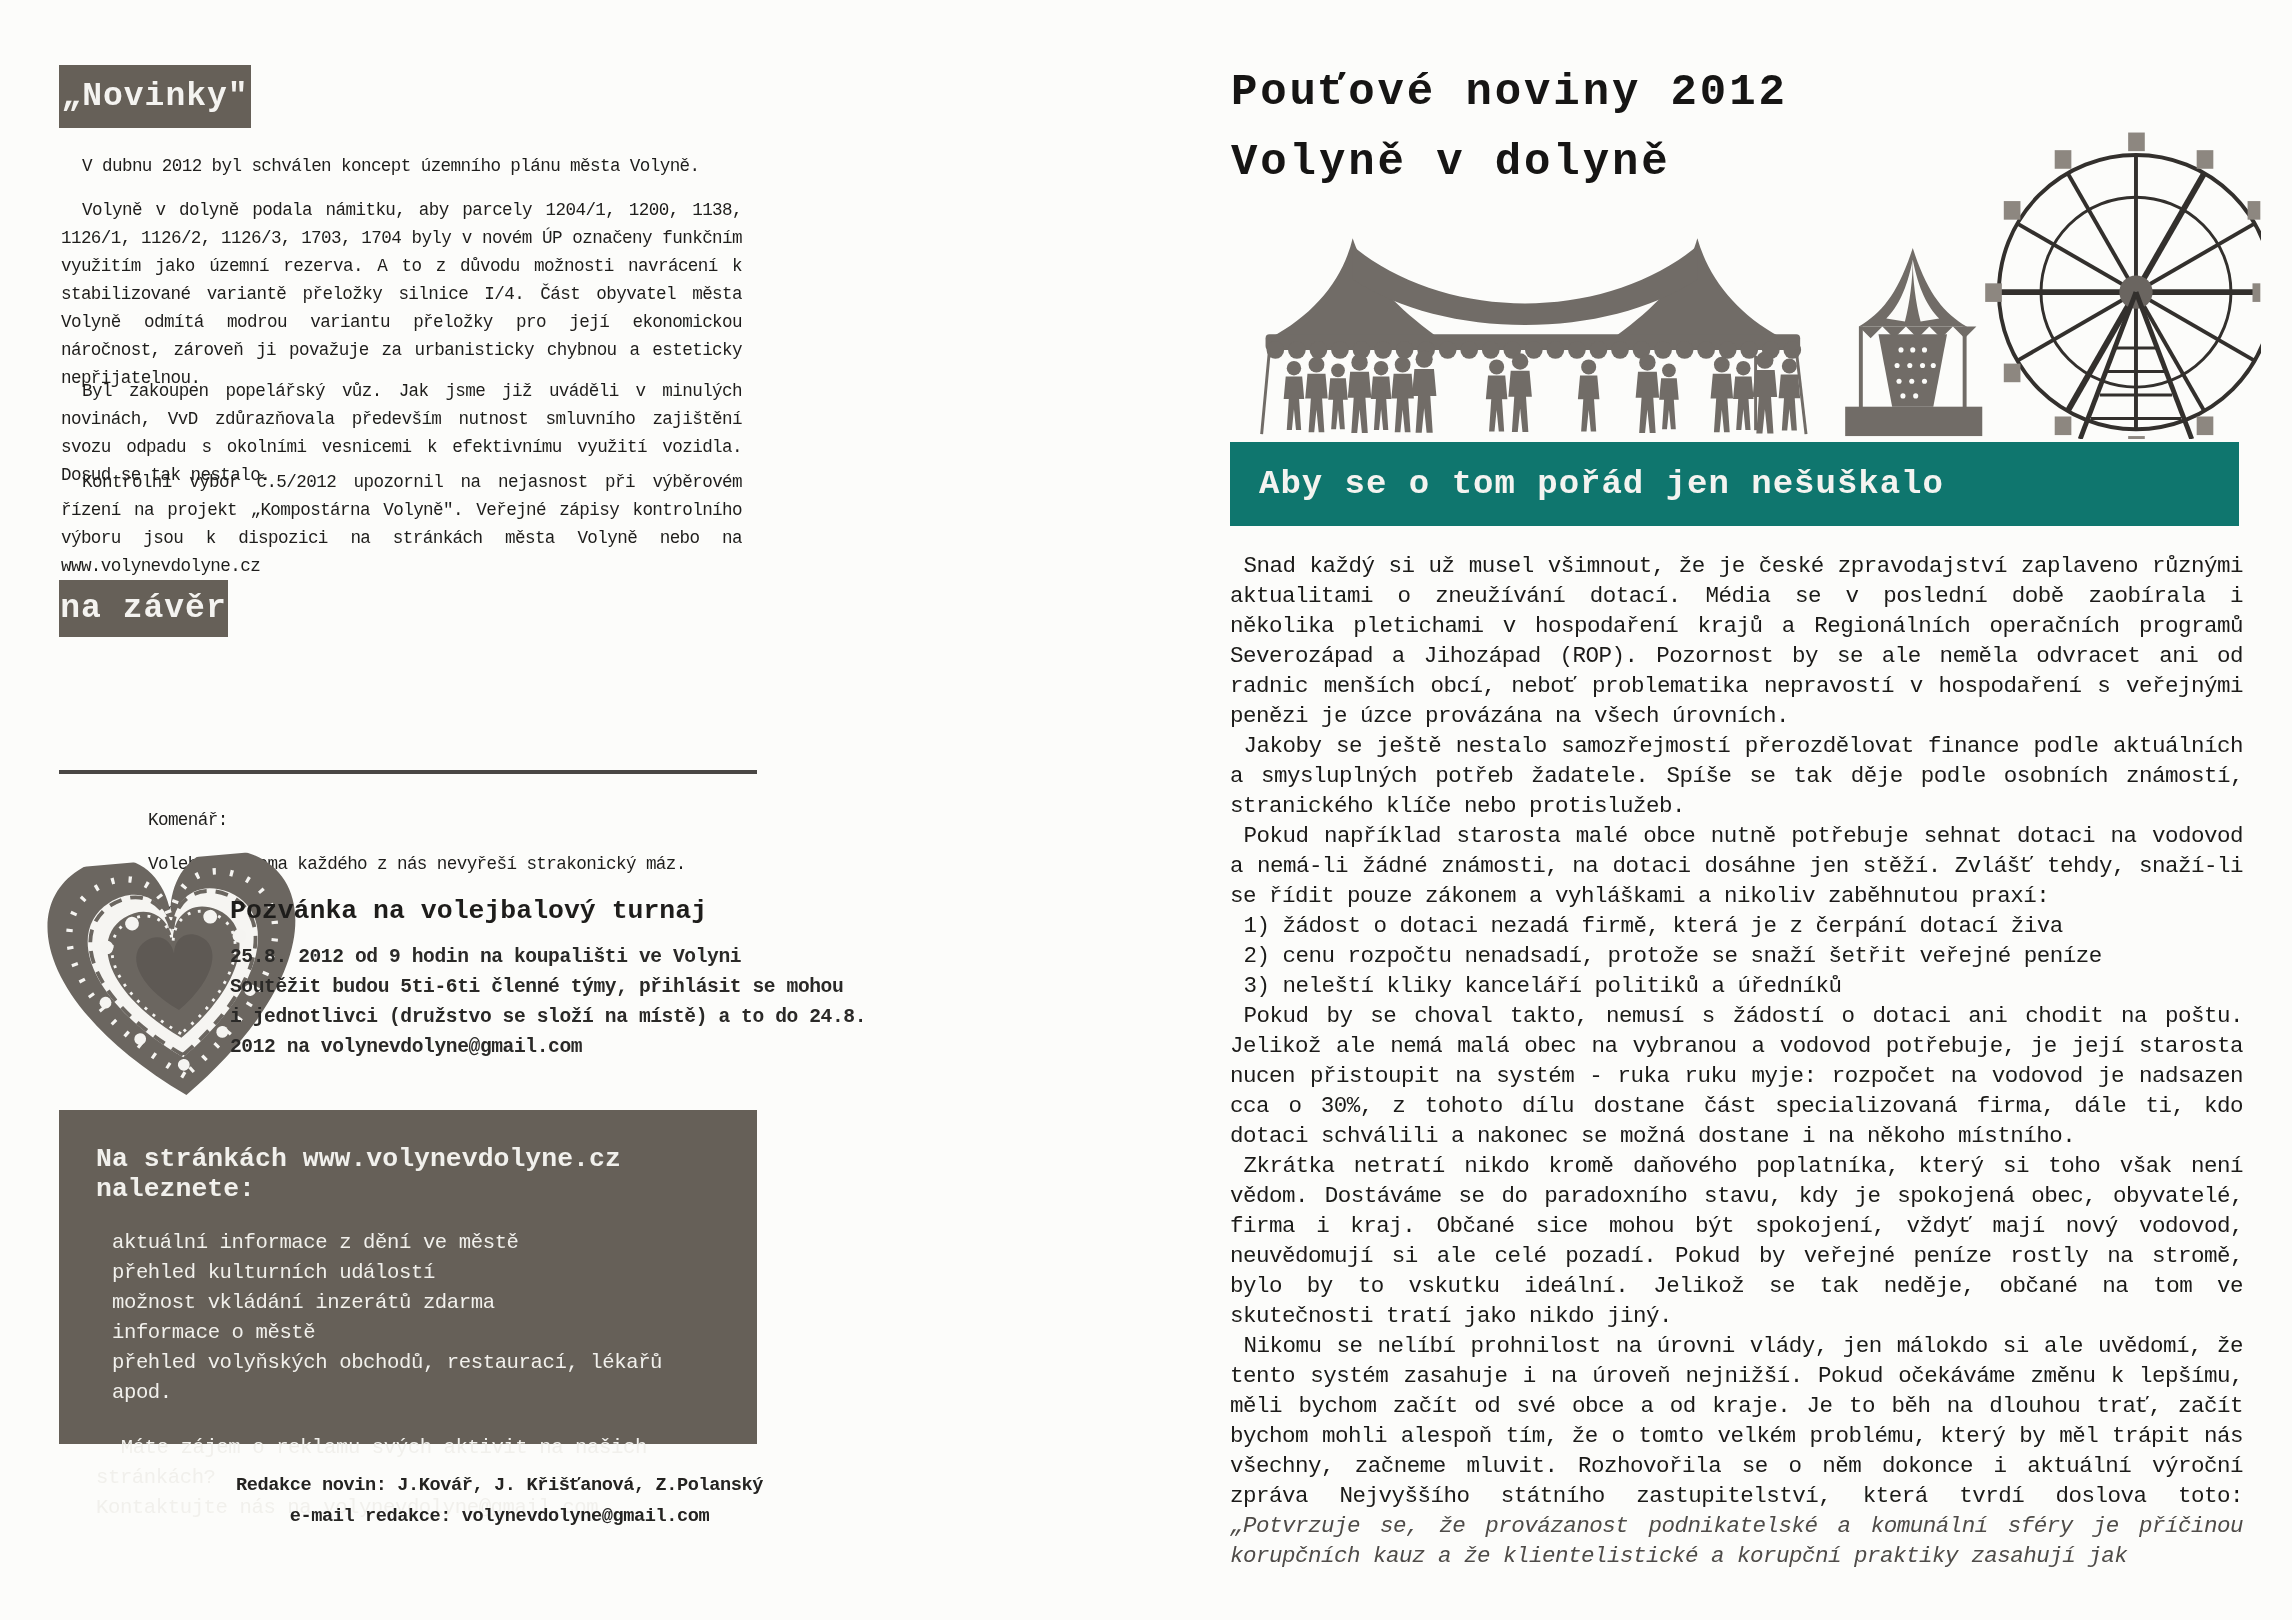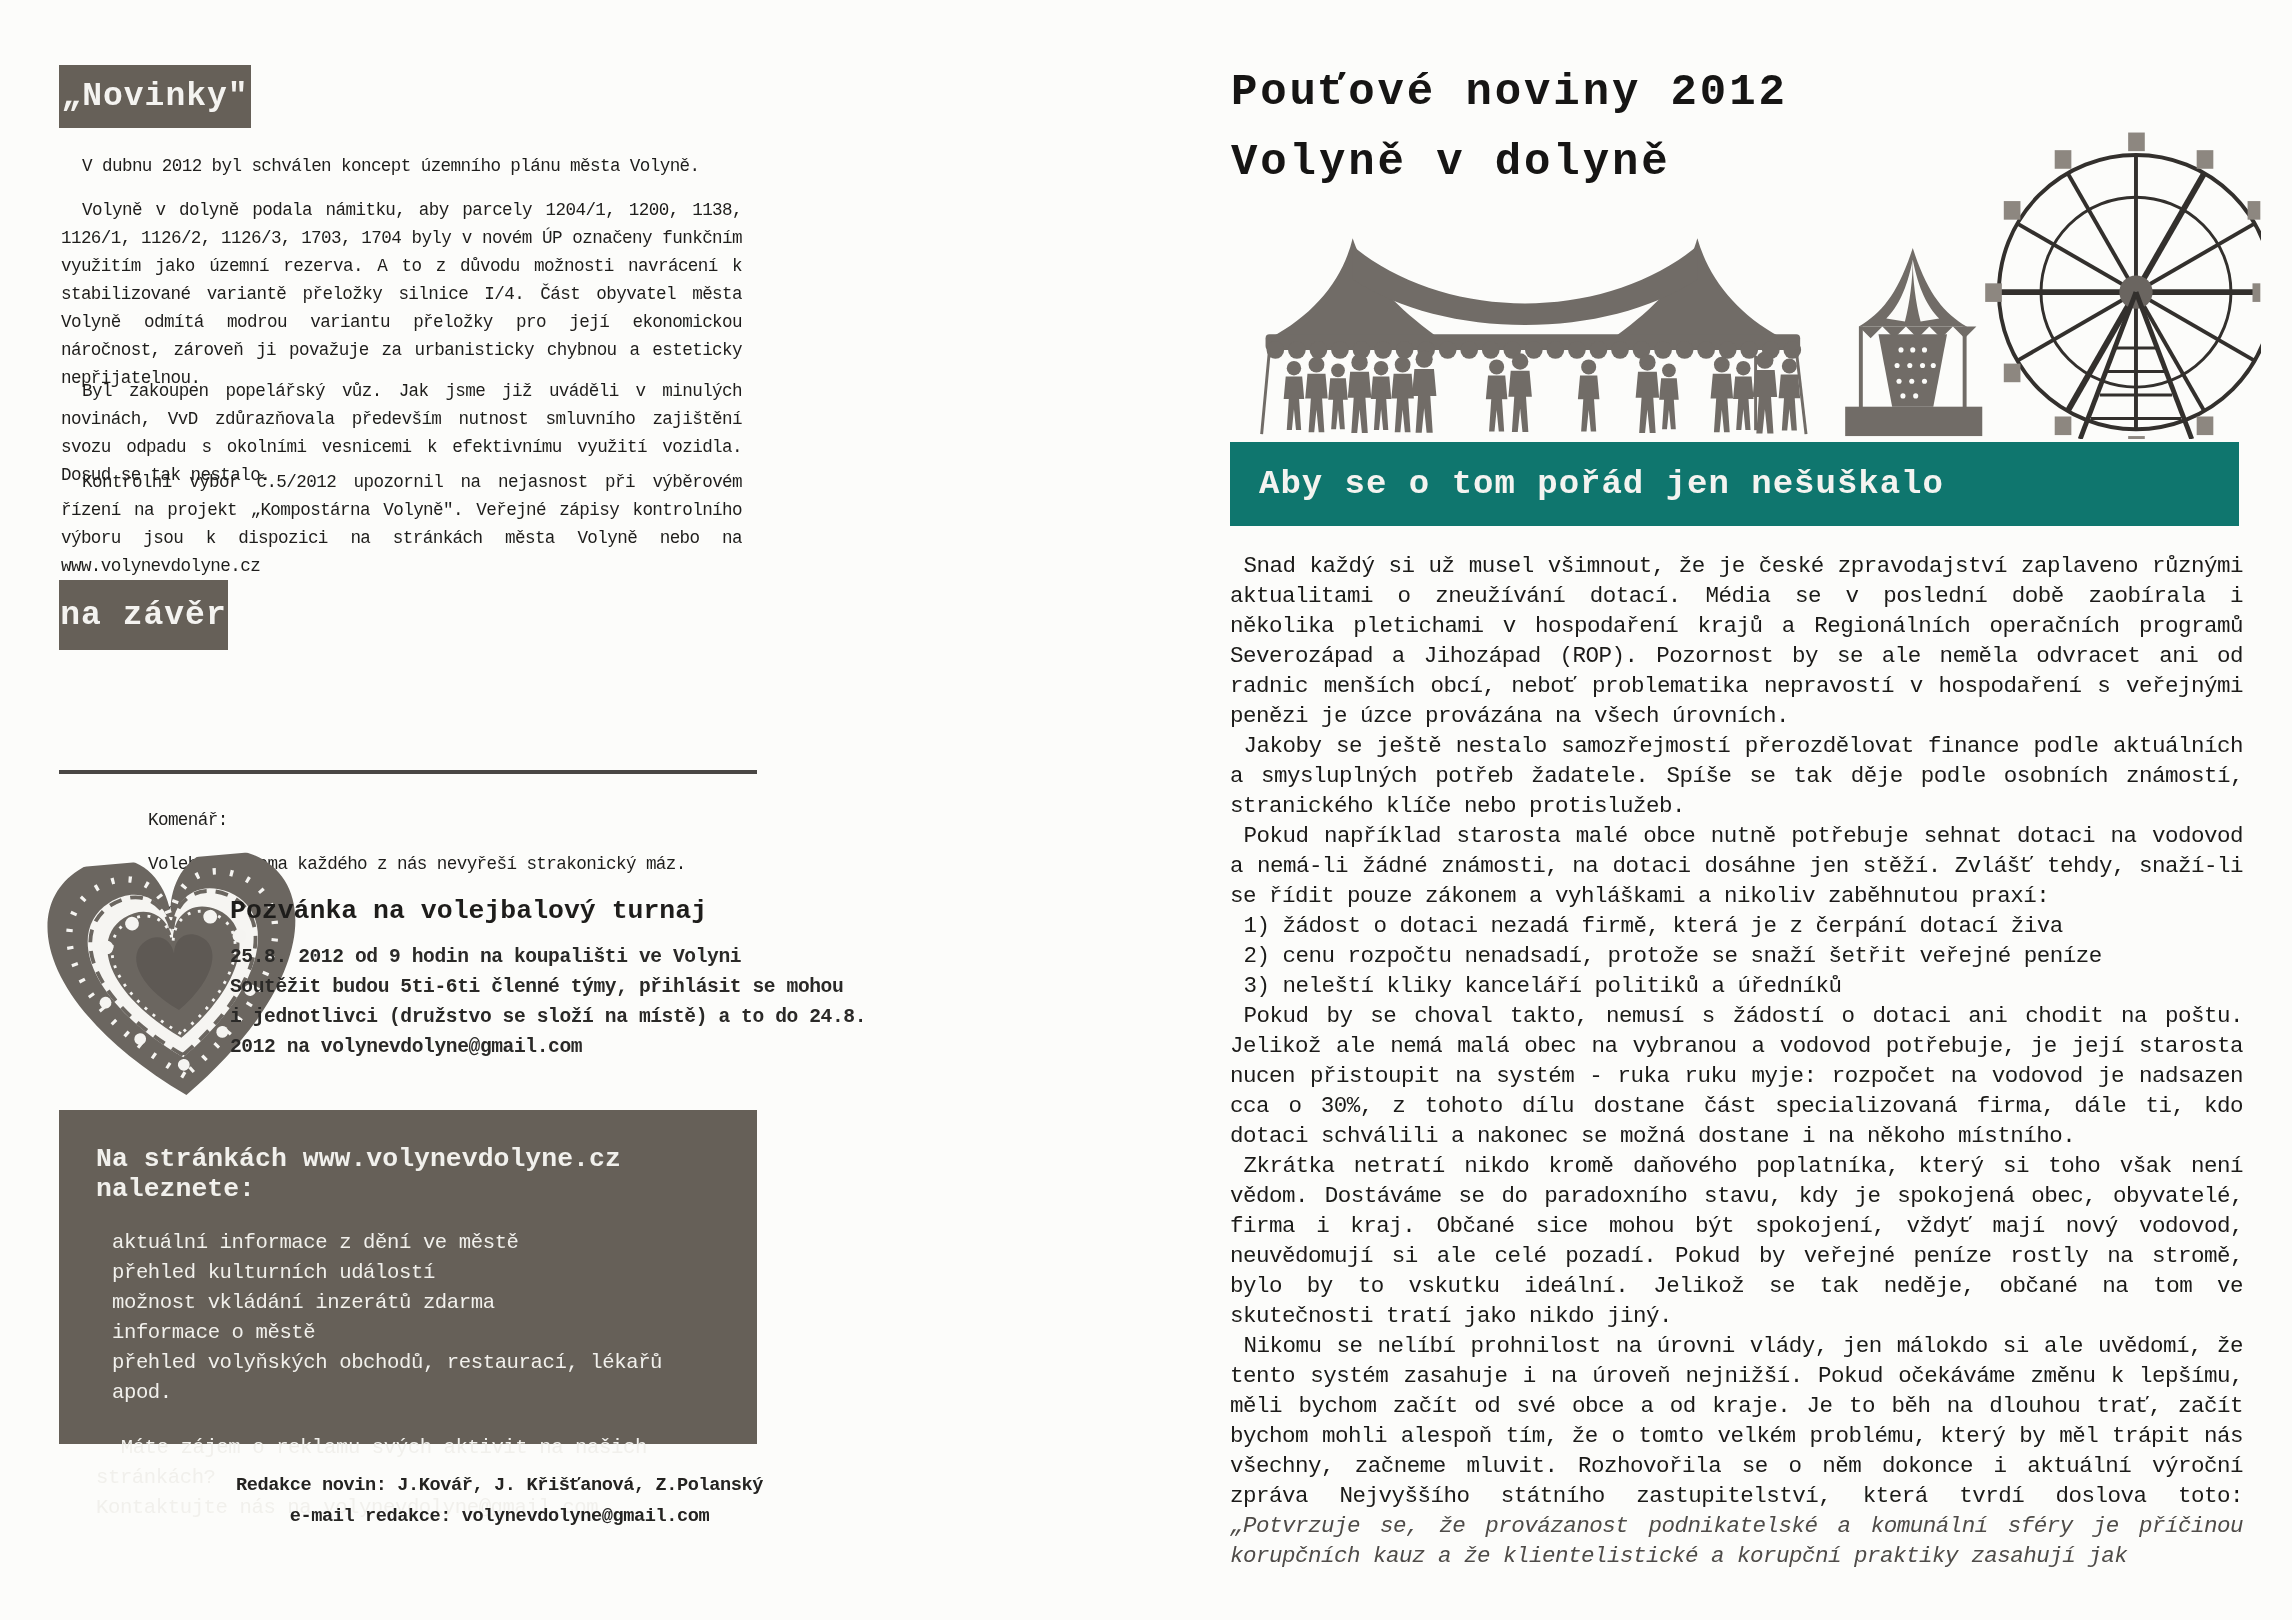--- a/index.html
+++ b/index.html
@@ -71,21 +71,21 @@
   </div>
 
   <div class="abs lp-body" style="left:45px;top:361px;">
     <p>Byl zakoupen popelářský vůz. Jak jsme již uváděli v minulých novinách, VvD zdůrazňovala především nutnost smluvního zajištění svozu odpadu s okolními vesnicemi k efektivnímu využití vozidla. Dosud se tak nestalo.</p>
   </div>
 
   <div class="abs lp-body" style="left:45px;top:452px;">
     <p>Kontrolní výbor č.5/2012 upozornil na nejasnost při výběrovém řízení na projekt „Kompostárna Volyně".  Veřejné zápisy kontrolního výboru jsou k dispozici na stránkách města Volyně nebo na www.volynevdolyne.cz</p>
   </div>
 
-  <div class="abs badge" style="left:59px;top:580px;width:169px;height:70px;">
+  <div class="abs badge" style="left:59px;top:580px;width:169px;height:57px;">
     <span>na závěr</span>
   </div>
 
 
   <div class="abs hr" style="left:59px;top:770px;width:698px;"></div>
 
   <div class="abs lp-body plain" style="left:132px;top:790px;width:580px;">
     <p>Komenář:</p>
     <p>Volební dilema každého z nás nevyřeší strakonický máz.</p>
     <p class="sig">Václav Lacina i.m.</p>

